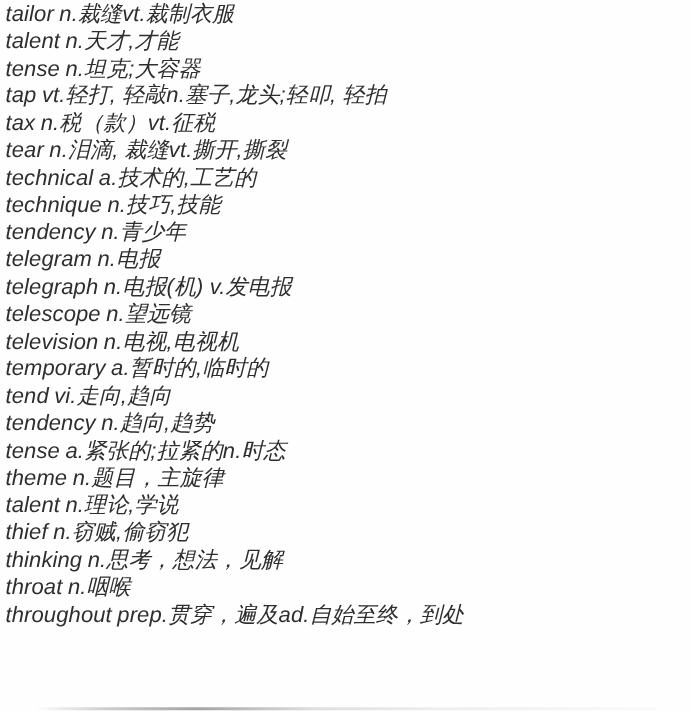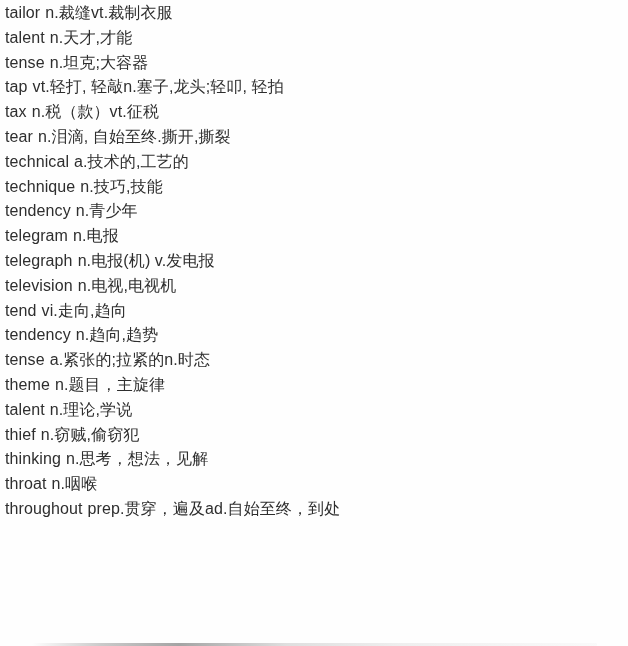--- a/index.html
+++ b/index.html
@@ -12,25 +12,26 @@
   }
   body {
     font-family: "Liberation Sans", "DejaVu Sans", sans-serif;
     color: #2e2e2e;
     position: relative;
   }
   .vocab-list {
     padding: 1px 0 0 5px;
   }
   .entry {
-    font-size: 16px;
+    font-size: 20px;
     line-height: 24.8px;
     height: 24.8px;
     white-space: pre;
     letter-spacing: 0.1px;
+    font-style: italic;
   }
   .word {
     margin-right: 5px;
   }
   .def {
     margin: 0;
   }
   .bottom-smudge {
     position: absolute;
     left: 32px;
@@ -55,36 +56,38 @@
 
   <div class="entry"><span class="word">talent</span><span class="def">n.天才,才能</span></div>
 
   <div class="entry"><span class="word">tense</span><span class="def">n.坦克;大容器</span></div>
 
   <div class="entry"><span class="word">tap</span><span class="def">vt.轻打, 轻敲n.塞子,龙头;轻叩, 轻拍</span></div>
 
 
   <div class="entry"><span class="word">tax</span><span class="def">n.税（款）vt.征税</span></div>
 
-  <div class="entry"><span class="word">tear</span><span class="def">n.泪滴, 自始至终.撕开,撕裂</span></div>
+  <div class="entry"><span class="word">tear</span><span class="def">n.泪滴, 裁缝vt.撕开,撕裂</span></div>
 
   <div class="entry"><span class="word">technical</span><span class="def">a.技术的,工艺的</span></div>
 
   <div class="entry"><span class="word">technique</span><span class="def">n.技巧,技能</span></div>
 
   <div class="entry"><span class="word">tendency</span><span class="def">n.青少年</span></div>
 
   <div class="entry"><span class="word">telegram</span><span class="def">n.电报</span></div>
 
   <div class="entry"><span class="word">telegraph</span><span class="def">n.电报(机) v.发电报</span></div>
 
+  <div class="entry"><span class="word">telescope</span><span class="def">n.望远镜</span></div>
 
   <div class="entry"><span class="word">television</span><span class="def">n.电视,电视机</span></div>
 
 
+  <div class="entry"><span class="word">temporary</span><span class="def">a.暂时的,临时的</span></div>
 
   <div class="entry"><span class="word">tend</span><span class="def">vi.走向,趋向</span></div>
 
   <div class="entry"><span class="word">tendency</span><span class="def">n.趋向,趋势</span></div>
 
   <div class="entry"><span class="word">tense</span><span class="def">a.紧张的;拉紧的n.时态</span></div>
 
   <div class="entry"><span class="word">theme</span><span class="def">n.题目，主旋律</span></div>
 
   <div class="entry"><span class="word">talent</span><span class="def">n.理论,学说</span></div>

